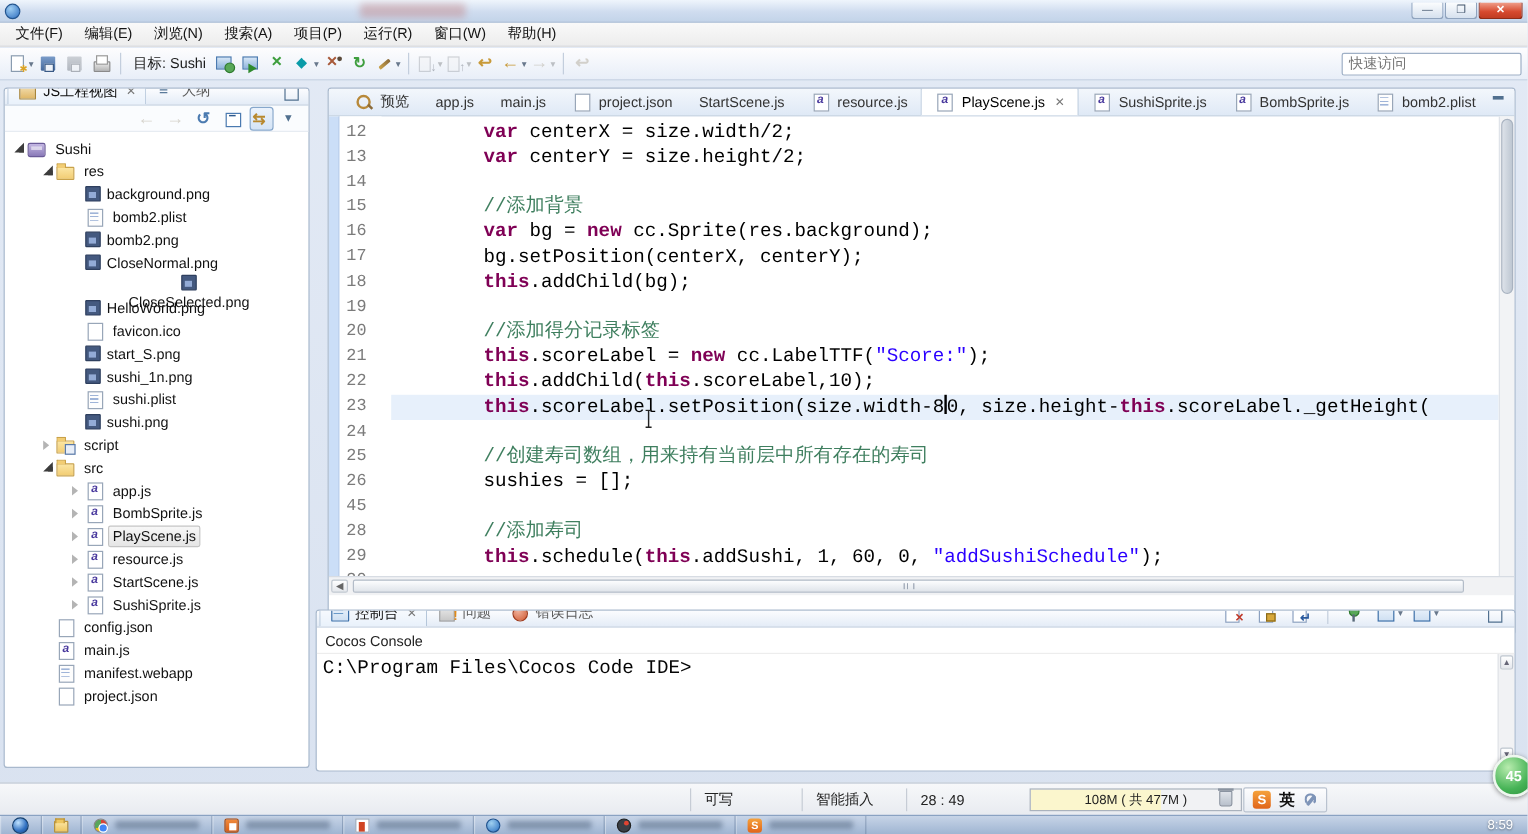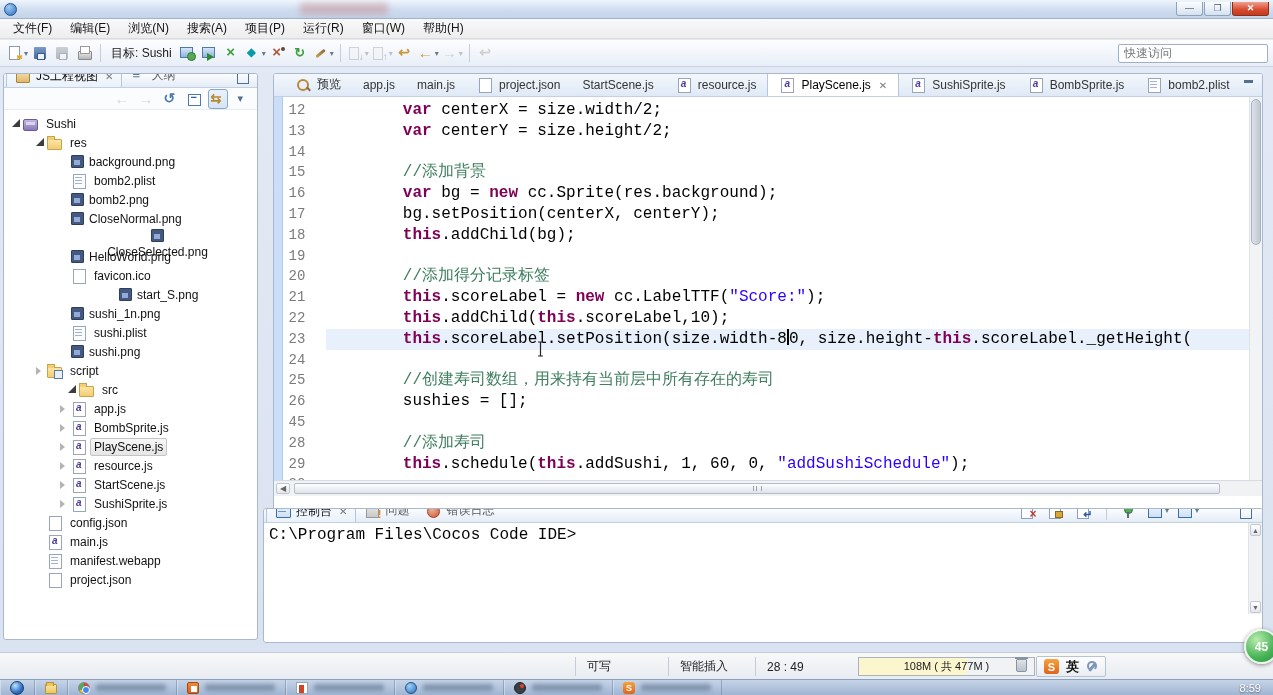--- a/index.html
+++ b/index.html
@@ -363,21 +363,21 @@
       <div class="tree-row" style="padding-left: 54px;">
         <span class="expander"></span>
         <span class="t-icon gi-image-icon"></span>
         <span class="t-label">HelloWorld.png</span>
       </div>
       <div class="tree-row" style="padding-left: 54px;">
         <span class="expander"></span>
         <span class="t-icon gi-file-icon"></span>
         <span class="t-label">favicon.ico</span>
       </div>
-      <div class="tree-row" style="padding-left: 54px; margin-left: 48px;">
+      <div class="tree-row" style="padding-left: 54px;">
         <span class="expander"></span>
         <span class="t-icon gi-image-icon"></span>
         <span class="t-label">start_S.png</span>
       </div>
       <div class="tree-row" style="padding-left: 54px;">
         <span class="expander"></span>
         <span class="t-icon gi-image-icon"></span>
         <span class="t-label">sushi_1n.png</span>
       </div>
       <div class="tree-row" style="padding-left: 54px;">
@@ -390,21 +390,21 @@
         <span class="t-icon gi-image-icon"></span>
         <span class="t-label">sushi.png</span>
       </div>
       <div class="tree-row" style="padding-left: 30px;">
         <span class="expander">
           <span class="exp-closed"></span>
         </span>
         <span class="t-icon gi-folder-script-icon"></span>
         <span class="t-label">script</span>
       </div>
-      <div class="tree-row" style="padding-left: 30px; margin-left: 32px;">
+      <div class="tree-row" style="padding-left: 30px;">
         <span class="expander">
           <span class="exp-open"></span>
         </span>
         <span class="t-icon gi-folder-open-icon"></span>
         <span class="t-label">src</span>
       </div>
       <div class="tree-row" style="padding-left: 54px;">
         <span class="expander">
           <span class="exp-closed"></span>
         </span>
@@ -588,20 +588,21 @@
           <span class="dd">▾</span>
         </div>
         <div class="tb-btn">
           <span class="gi gi-minimize-icon"></span>
         </div>
         <div class="tb-btn">
           <span class="gi gi-maximize-icon"></span>
         </div>
       </div>
   </div>
+  <div id="console-label">Cocos Console</div>
   <div id="console-body">
     <div id="console-text">C:\Program Files\Cocos Code IDE&gt;</div>
     <div id="con-vscroll">
       <div class="scroll-arrow" id="con-up">▲</div>
       <div class="scroll-arrow" id="con-down">▼</div>
     </div>
   </div>
 </div>
 
 <div id="statusbar">

